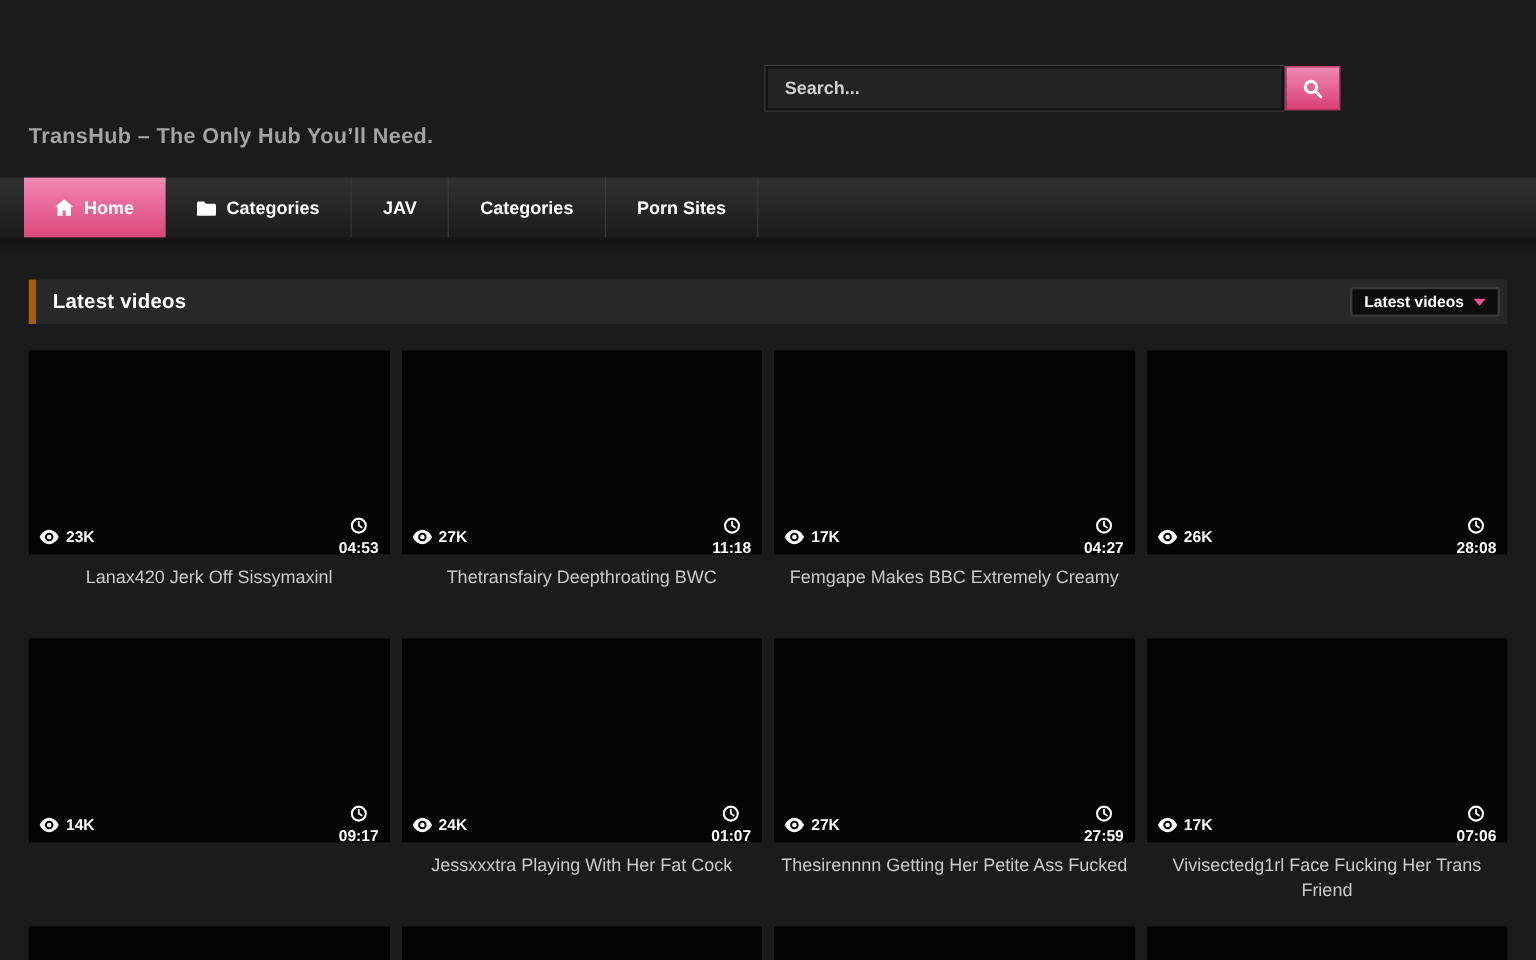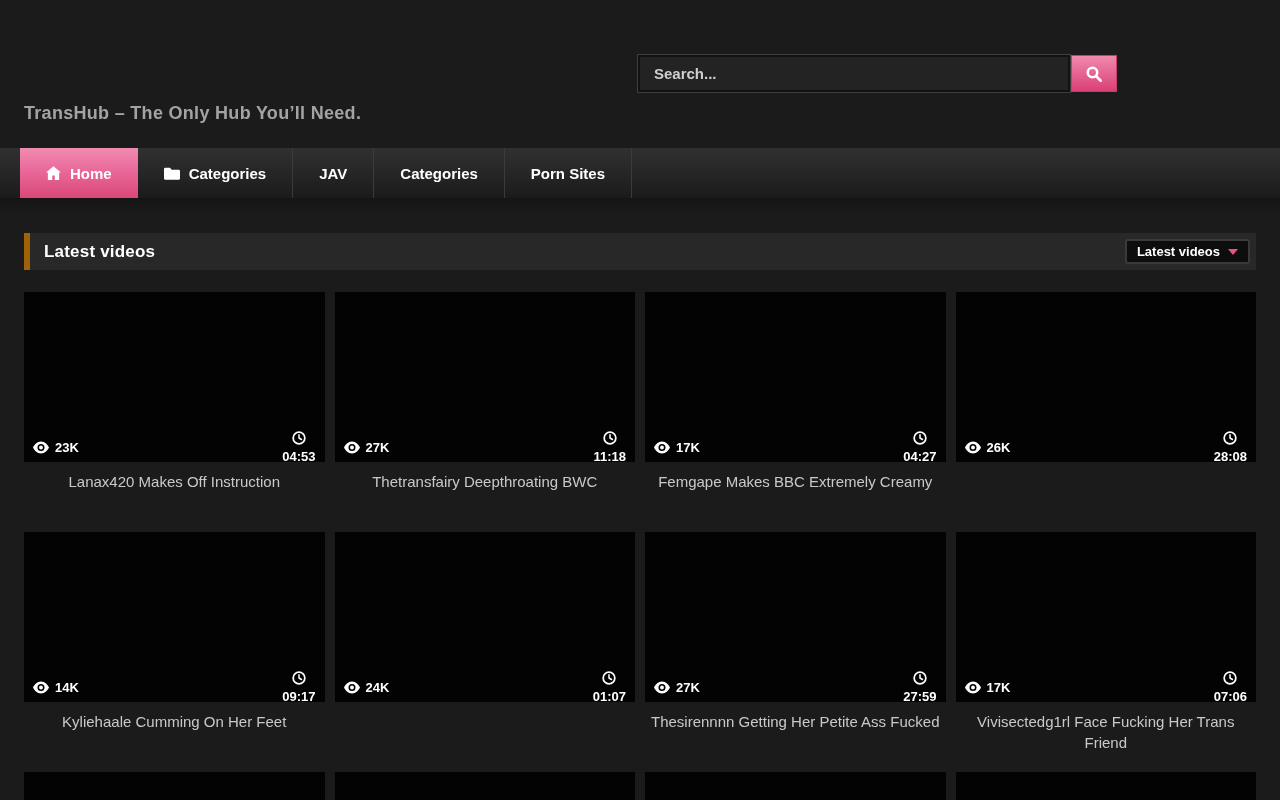--- a/index.html
+++ b/index.html
@@ -185,21 +185,21 @@
           <span class="icon">
             <svg width="14" height="14" viewBox="0 0 24 24" fill="none" stroke="#fff">
               <circle cx="12" cy="12" r="10" stroke-width="3"></circle>
               <path d="M12 6.5V12l4.2 2.6" stroke-width="2.6" stroke-linecap="round"></path>
             </svg>
           </span>
           <span class="duration-text">04:53</span>
         </span>
       </div>
     </div>
-    <h3 class="card-title">Lanax420 Makes Off Instruction</h3>
+    <h3 class="card-title">Lanax420 Jerk Off Sissymaxinl</h3>
   </article>
       <article class="card">
     <div class="thumb">
       <div class="meta">
         <span class="meta-views">
           <span class="icon">
             <svg width="16" height="13" viewBox="0 0 24 18" fill="#fff">
               <path d="M12 0C6.2 0 1.7 4.9 0 9c1.7 4.1 6.2 9 12 9s10.3-4.9 12-9c-1.7-4.1-6.2-9-12-9zm0 14.3A5.3 5.3 0 1 1 12 3.7a5.3 5.3 0 0 1 0 10.6zm0-8.2a2.9 2.9 0 1 0 0 5.8 2.9 2.9 0 0 0 0-5.8z"></path>
             </svg>
           </span>
@@ -280,21 +280,20 @@
           <span class="icon">
             <svg width="14" height="14" viewBox="0 0 24 24" fill="none" stroke="#fff">
               <circle cx="12" cy="12" r="10" stroke-width="3"></circle>
               <path d="M12 6.5V12l4.2 2.6" stroke-width="2.6" stroke-linecap="round"></path>
             </svg>
           </span>
           <span class="duration-text">09:17</span>
         </span>
       </div>
     </div>
-    <h3 class="card-title">Kyliehaale Cumming On Her Feet</h3>
   </article>
       <article class="card">
     <div class="thumb">
       <div class="meta">
         <span class="meta-views">
           <span class="icon">
             <svg width="16" height="13" viewBox="0 0 24 18" fill="#fff">
               <path d="M12 0C6.2 0 1.7 4.9 0 9c1.7 4.1 6.2 9 12 9s10.3-4.9 12-9c-1.7-4.1-6.2-9-12-9zm0 14.3A5.3 5.3 0 1 1 12 3.7a5.3 5.3 0 0 1 0 10.6zm0-8.2a2.9 2.9 0 1 0 0 5.8 2.9 2.9 0 0 0 0-5.8z"></path>
             </svg>
           </span>
@@ -304,20 +303,21 @@
           <span class="icon">
             <svg width="14" height="14" viewBox="0 0 24 24" fill="none" stroke="#fff">
               <circle cx="12" cy="12" r="10" stroke-width="3"></circle>
               <path d="M12 6.5V12l4.2 2.6" stroke-width="2.6" stroke-linecap="round"></path>
             </svg>
           </span>
           <span class="duration-text">01:07</span>
         </span>
       </div>
     </div>
+    <h3 class="card-title">Jessxxxtra Playing With Her Fat Cock</h3>
   </article>
       <article class="card">
     <div class="thumb">
       <div class="meta">
         <span class="meta-views">
           <span class="icon">
             <svg width="16" height="13" viewBox="0 0 24 18" fill="#fff">
               <path d="M12 0C6.2 0 1.7 4.9 0 9c1.7 4.1 6.2 9 12 9s10.3-4.9 12-9c-1.7-4.1-6.2-9-12-9zm0 14.3A5.3 5.3 0 1 1 12 3.7a5.3 5.3 0 0 1 0 10.6zm0-8.2a2.9 2.9 0 1 0 0 5.8 2.9 2.9 0 0 0 0-5.8z"></path>
             </svg>
           </span>

